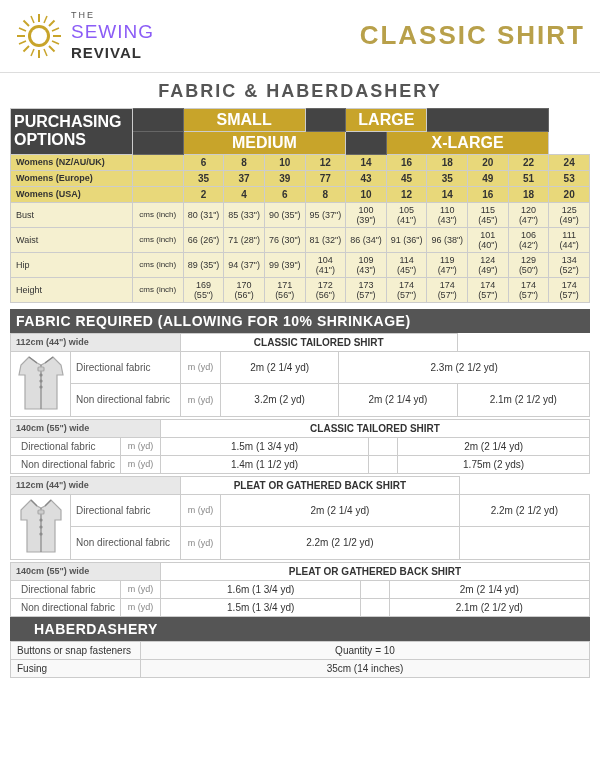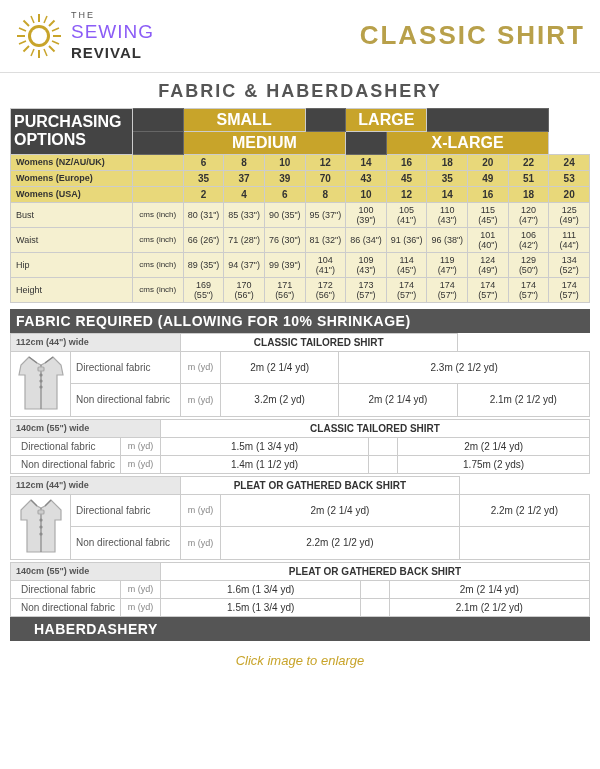--- a/index.html
+++ b/index.html
@@ -318,21 +318,21 @@
         <td>22</td>
         <td>24</td>
       </tr>
 
       <tr class="size-num-row">
         <td class="size-num-label">Womens (Europe)</td>
         <td></td>
         <td>35</td>
         <td>37</td>
         <td>39</td>
-        <td>70</td>
+        <td>77</td>
         <td>43</td>
         <td>45</td>
         <td>35</td>
         <td>49</td>
         <td>51</td>
         <td>53</td>
       </tr>
 
       <tr class="size-num-row">
         <td class="size-num-label">Womens (USA)</td>
@@ -523,16 +523,27 @@
       <td class="fabric-label-cell" style="padding-left:10px;">Non directional fabric</td>
       <td class="fabric-unit-cell">m (yd)</td>
       <td class="fabric-val-cell">1.5m  (1 3/4 yd)</td>
       <td class="fabric-val-cell"></td>
       <td class="fabric-val-cell">2.1m  (2 1/2 yd)</td>
     </tr>
   </tbody>
     </table>
 
   <div class="section-header" style="padding-left:24px;">HABERDASHERY</div>
-
-  <div class="click-enlarge">Click image to enlarge</div>
+  <table class="fabric-table">
+    <tbody>
+        <tr class="haberdashery-row">
+      <td class="hab-label">Buttons or snap fasteners</td>
+      <td style="text-align:center;">Quantity = 10</td>
+    </tr>
+    <tr class="haberdashery-row">
+      <td class="hab-label">Fusing</td>
+      <td style="text-align:center;">35cm (14 inches)</td>
+    </tr>
+  </tbody>
+    </table>
+
 
 </div>
 
 </body></html>

